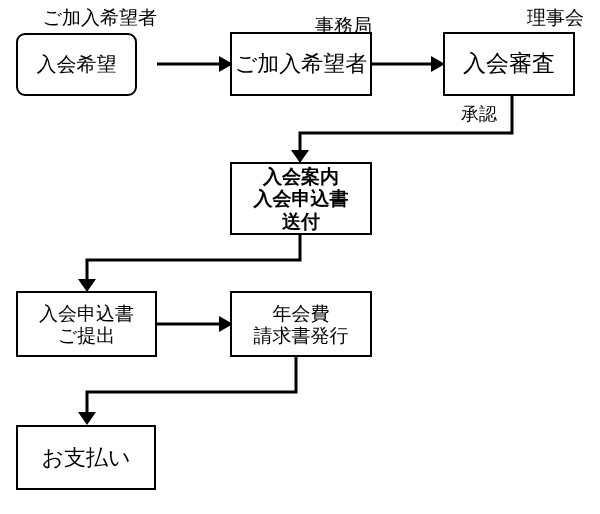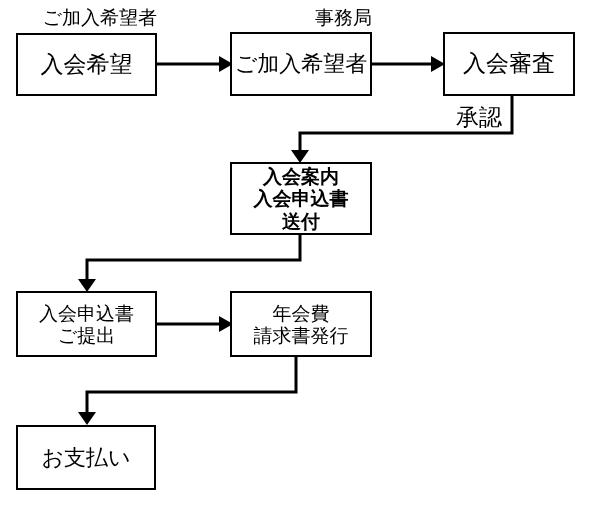--- a/index.html
+++ b/index.html
@@ -63,22 +63,23 @@
     stroke: none;
   }
 </style>
 </head>
 <body>
 
 <div id="canvas">
 
   <div class="node-label" style="left:16px; top:5px; width:141px; font-size:19px;">ご加入希望者</div>
 
-  <div class="node-label" style="left:230px; top:5px; width:142px; font-size:19px;">事務局</div>
+  <div class="node-label" style="left:230px; top:13px; width:142px; font-size:19px;">事務局</div>
 
+  <div class="node-label" style="left:443px; top:5px; width:141px; font-size:19px;">理事会</div>
 
   <svg id="edges" viewBox="0 0 600 514">
 
     <g>
       <line x1="157" y1="64" x2="221" y2="64" stroke-width="3"></line>
       <polygon points="219,56 233,64 219,72"></polygon>
     </g>
 
     <g>
       <line x1="372" y1="64" x2="433" y2="64" stroke-width="3"></line>
@@ -99,23 +100,23 @@
       <line x1="157" y1="324" x2="221" y2="324" stroke-width="3"></line>
       <polygon points="219,316 233,324 219,332"></polygon>
     </g>
 
     <g>
       <path d="M 296,357 L 296,392 L 87,392 L 87,412" stroke-width="3"></path>
       <polygon points="78,412 96,412 87,425"></polygon>
     </g>
   </svg>
 
-  <div class="edge-label" style="left:452px; top:102px; width:54px; font-size:23px;">承認</div>
+  <div class="edge-label" style="left:452px; top:102px; width:54px; font-size:18px;">承認</div>
 
-  <div class="node" style="left:16px; top:33px; width:141px; height:63px; font-size:23px;">入会希望</div>
+  <div class="node" style="left:16px; top:33px; width:121px; height:63px; font-size:20px;border-radius:9px;">入会希望</div>
 
   <div class="node" style="left:230px; top:32px; width:142px; height:64px; font-size:22px;">ご加入希望者</div>
 
   <div class="node" style="left:443px; top:32px; width:132px; height:64px; font-size:23px;">入会審査</div>
 
   <div class="node" style="left:230px; top:162px; width:142px; height:73px; font-size:19px;font-weight:bold;">入会案内
 入会申込書
 送付</div>
 
   <div class="node" style="left:16px; top:291px; width:141px; height:66px; font-size:19px;">入会申込書

